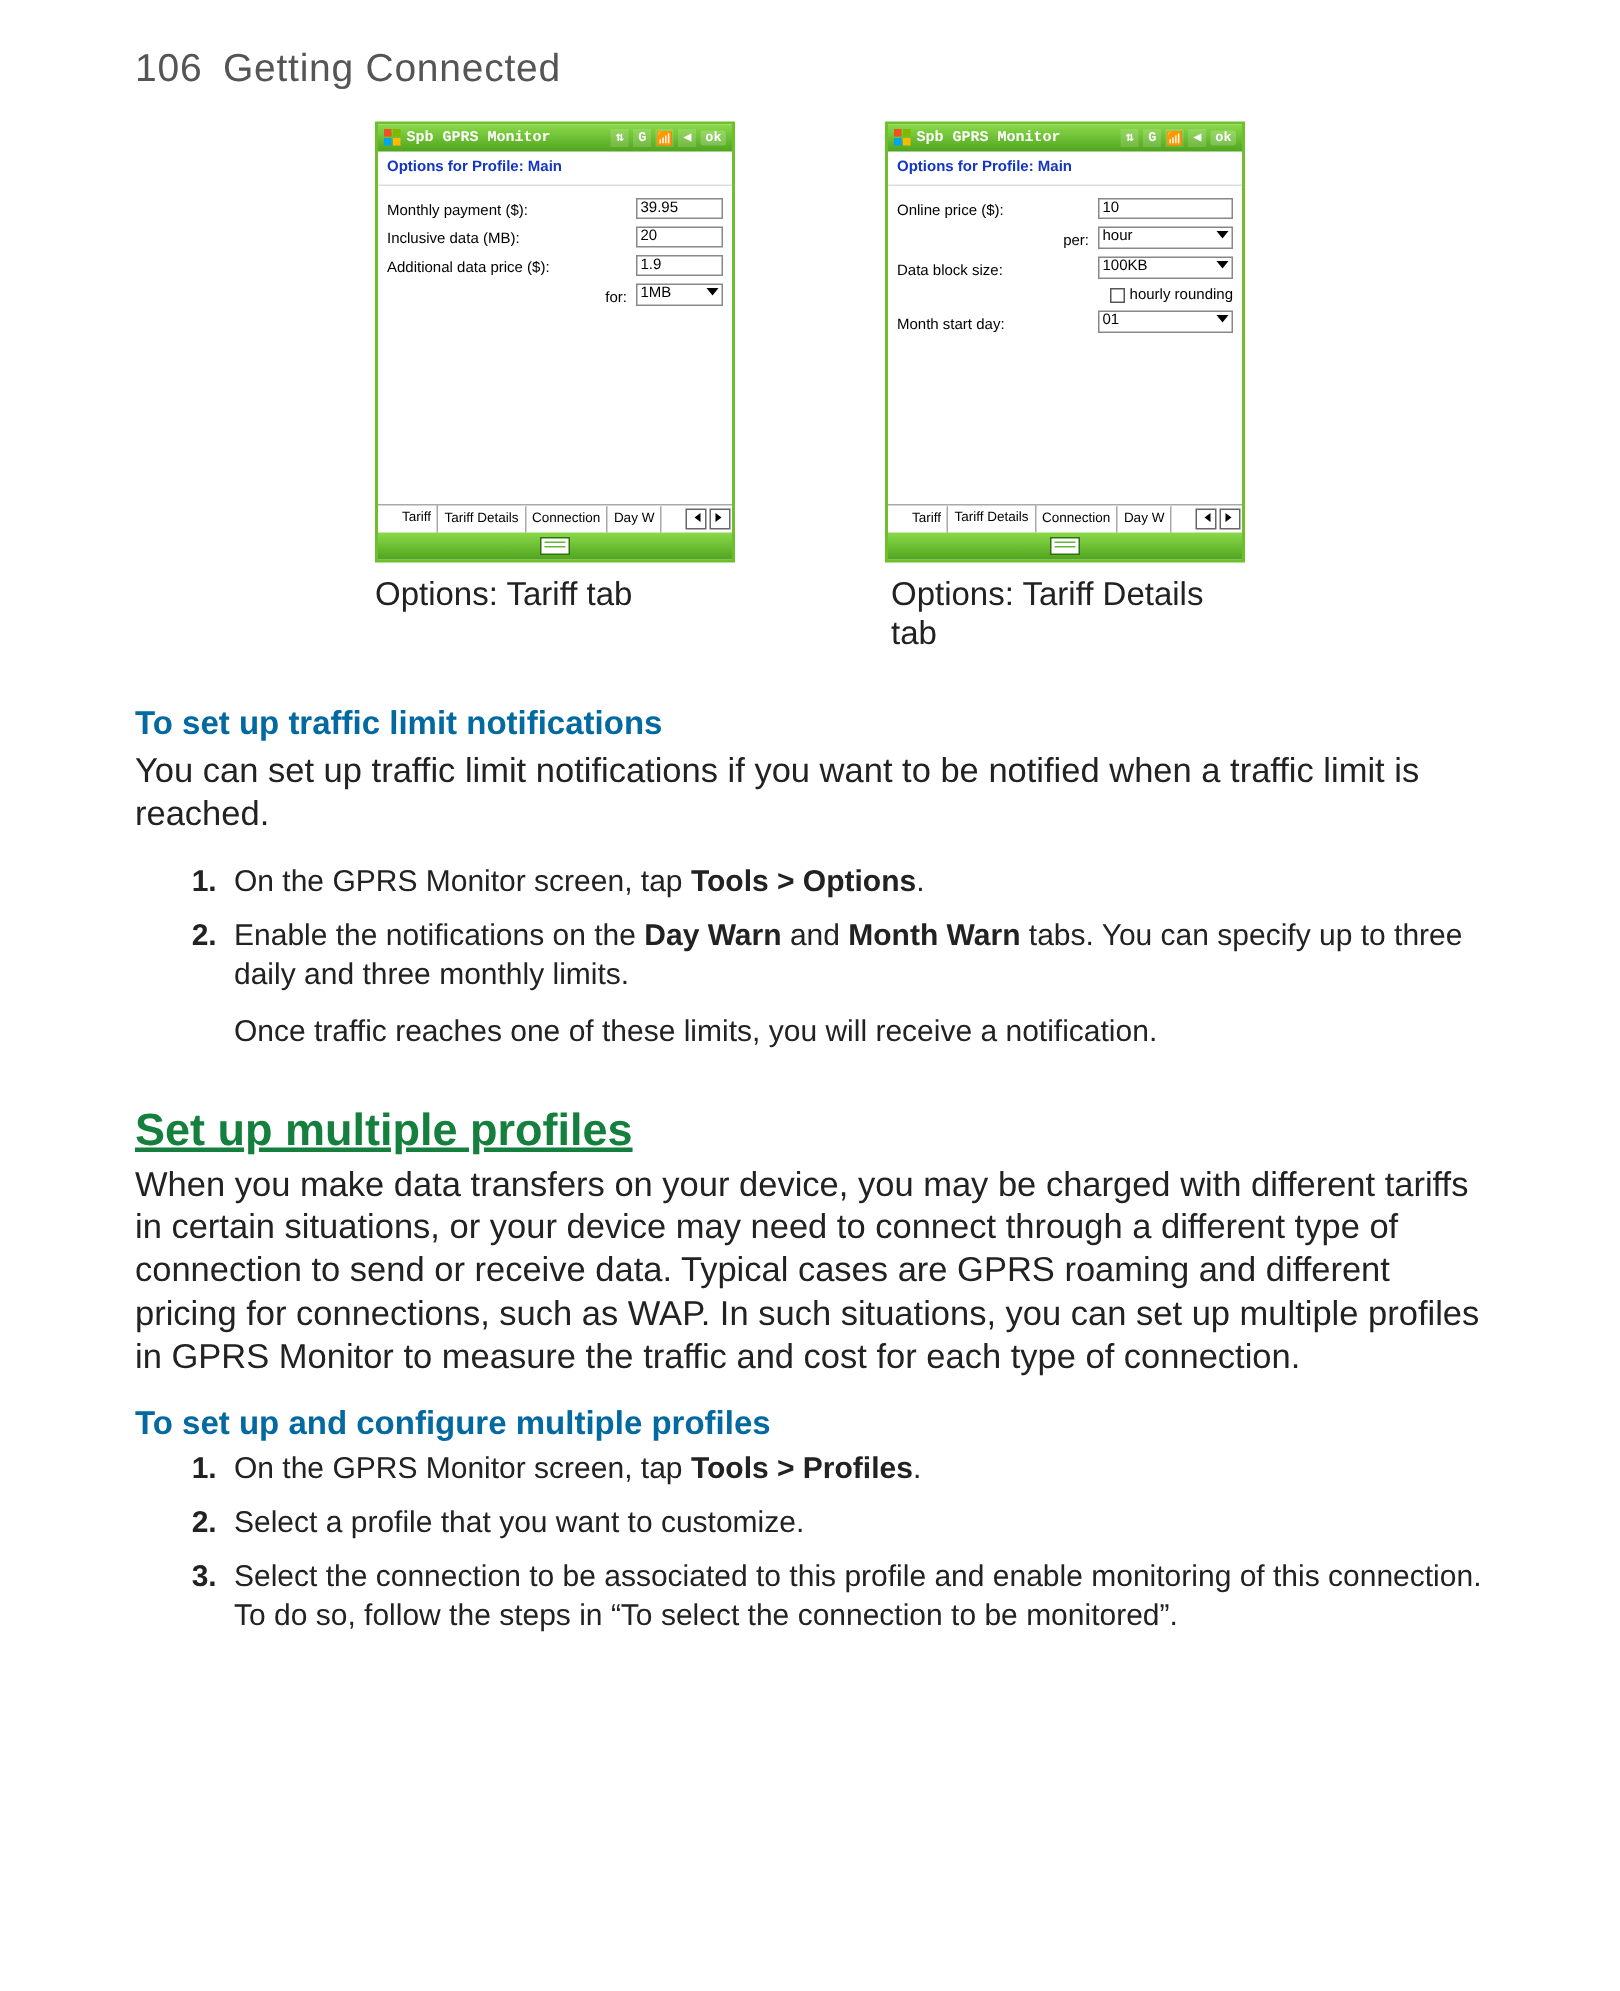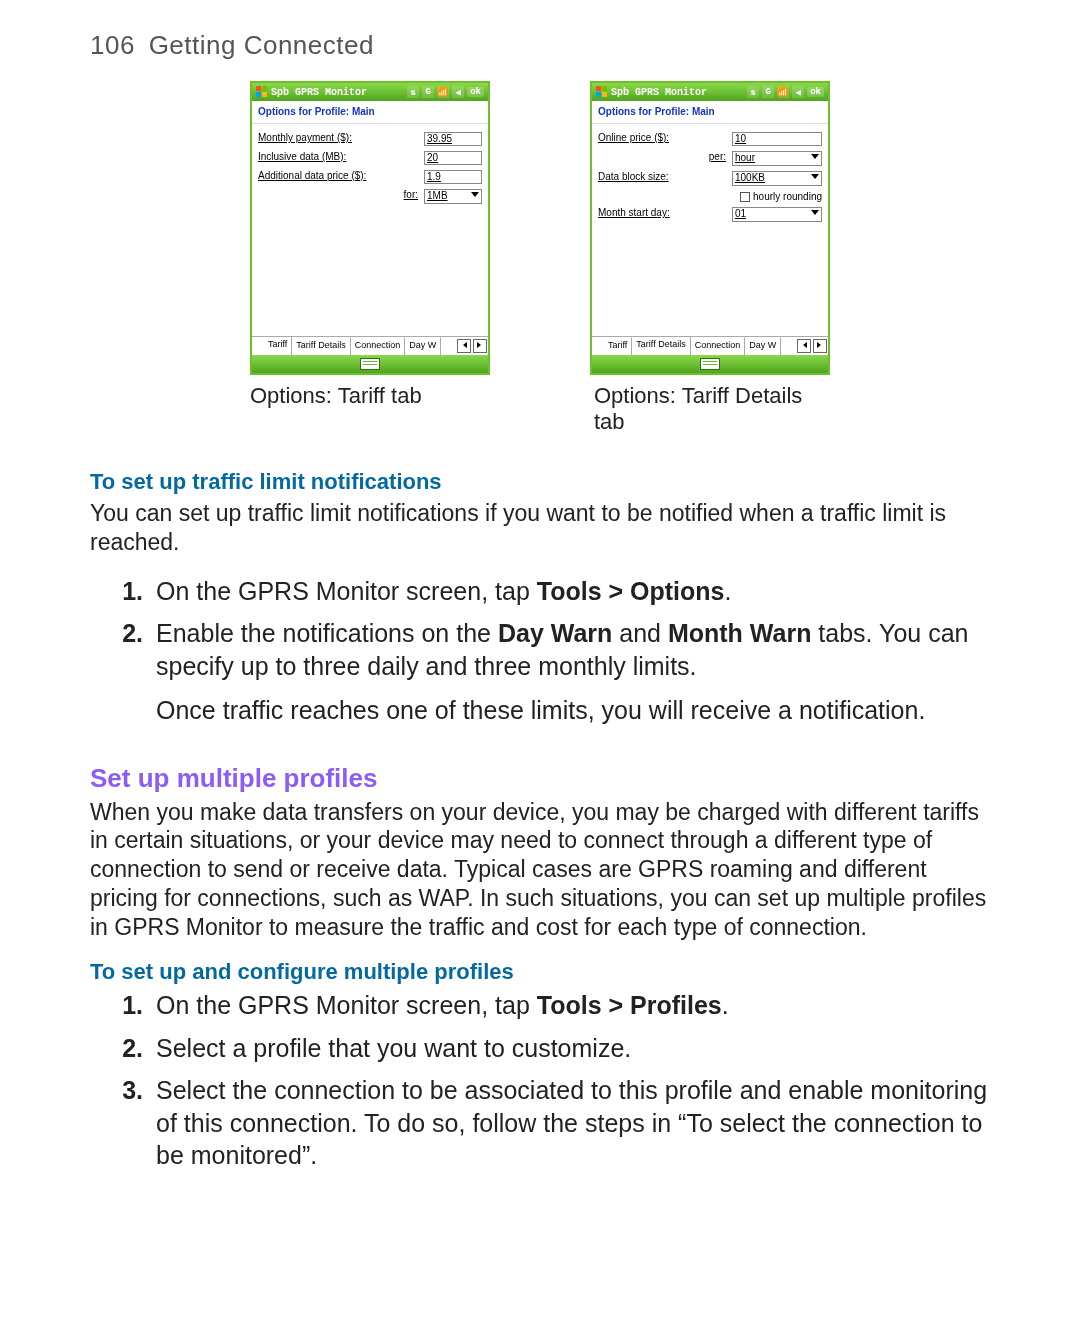--- a/index.html
+++ b/index.html
@@ -81,23 +81,22 @@
 
   .body-area {
     padding: 8px 6px 4px 6px;
     font-size: 10px;
     color: #000;
     flex: 1;
     min-height: 200px;
   }
   .form-row {
     display: flex;
-    align-items: flex-start;
+    align-items: flex-end;
     margin-bottom: 5px;
-    text-decoration: underline;
   }
   .form-row.right-label .lbl {
     flex: 1;
     text-align: right;
     padding-right: 6px;
   }
   .form-row .lbl {
     flex: 1;
   }
   .txt {
@@ -230,38 +229,39 @@
     margin: 0 0 4px 0;
   }
   .para {
     font-size: 23px;
     line-height: 1.25;
     margin: 0 0 18px 0;
   }
   ol.steps {
     margin: 0 0 26px 0;
     padding-left: 60px;
-    font-size: 25px;
+    font-size: 20px;
     line-height: 1.3;
   }
   ol.steps > li {
     margin-bottom: 10px;
     padding-left: 6px;
   }
   ol.steps > li::marker {
     font-weight: bold;
   }
   .note-after {
     margin-top: 12px;
   }
   .h2-blue {
-    color: #8b5cf6;
+    color: #15803d;
     font-weight: bold;
-    font-size: 26px;
+    font-size: 30px;
     margin: 36px 0 4px 0;
+    text-decoration: underline;
   }
   b { font-weight: bold; }
 </style>
 </head>
 <body>
 
 <div class="page">
 
   <div class="header-line">
     <span class="pagenum">106</span>

